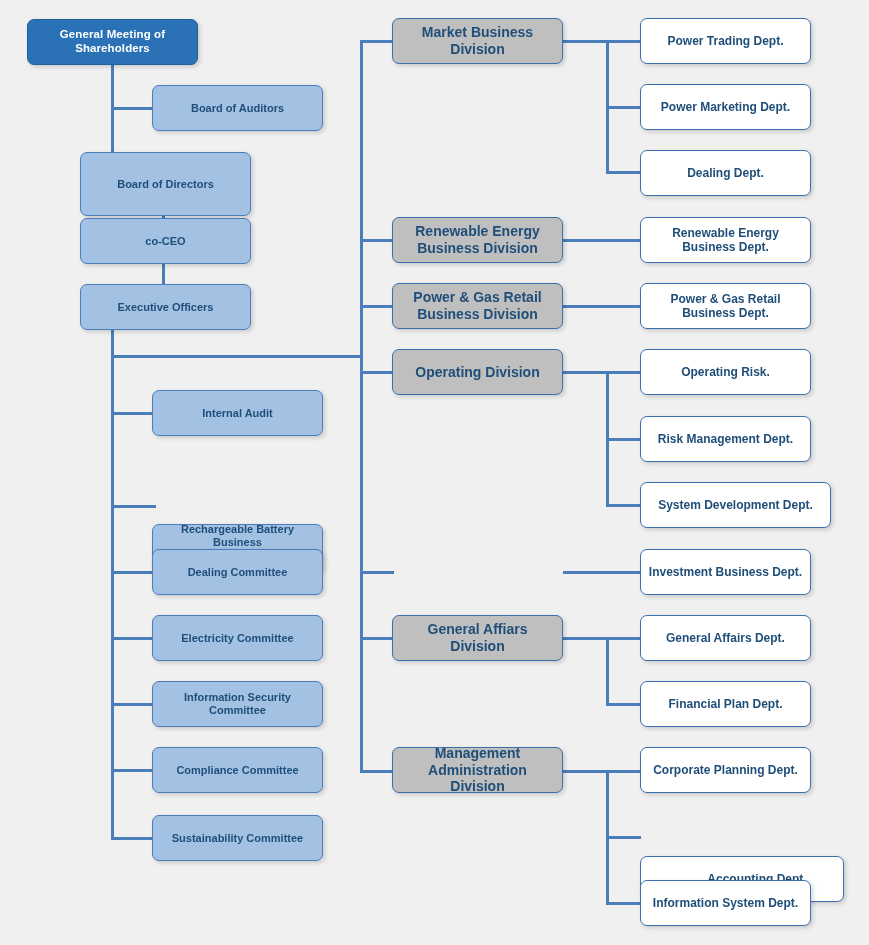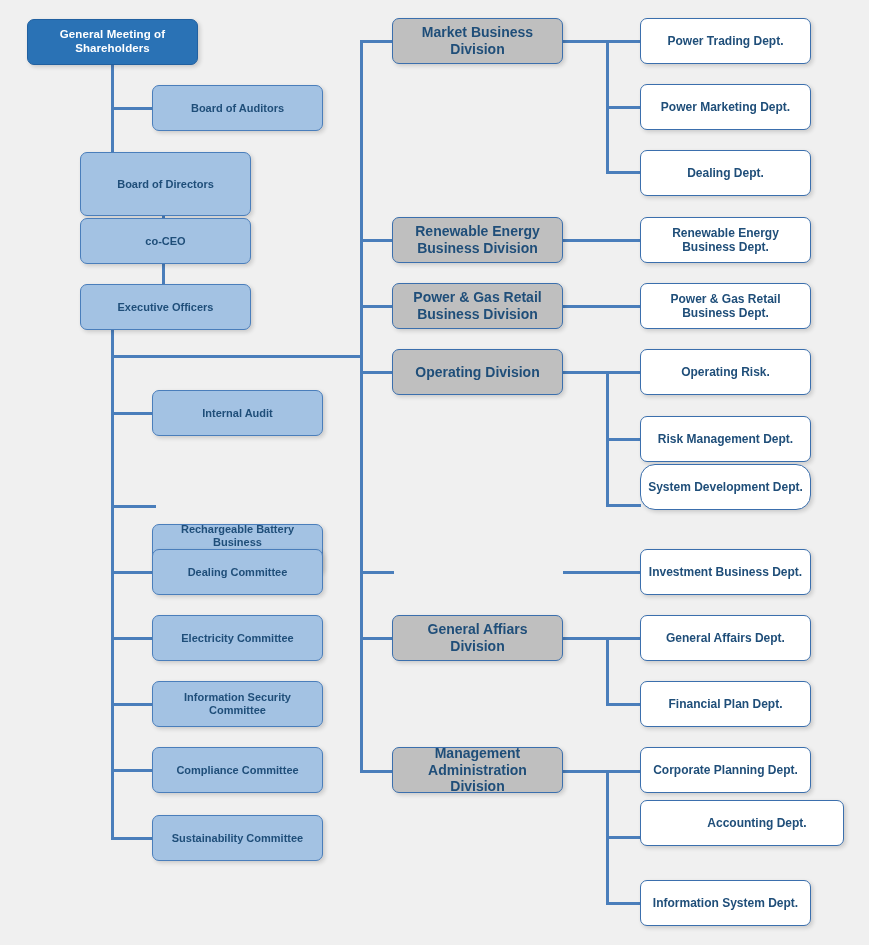--- a/index.html
+++ b/index.html
@@ -231,35 +231,35 @@
   <div class="node dept" style="left:640px; top:283px; width:171px; height:46px;">
     <span class="label">Power &amp; Gas Retail
 Business Dept.</span>
   </div>
   <div class="node dept" style="left:640px; top:349px; width:171px; height:46px;">
     <span class="label">Operating   Risk.</span>
   </div>
   <div class="node dept" style="left:640px; top:416px; width:171px; height:46px;">
     <span class="label">Risk Management  Dept.</span>
   </div>
-  <div class="node dept" style="left:640px; top:464px; width:171px; height:46px;border-radius:15px;">
+  <div class="node dept" style="left:640px; top:482px; width:191px; height:46px;">
     <span class="label">System Development    Dept.</span>
   </div>
   <div class="node dept" style="left:640px; top:549px; width:171px; height:46px;">
     <span class="label">Investment Business Dept.</span>
   </div>
   <div class="node dept" style="left:640px; top:615px; width:171px; height:46px;">
     <span class="label">General Affairs Dept.</span>
   </div>
   <div class="node dept" style="left:640px; top:681px; width:171px; height:46px;">
     <span class="label">Financial Plan Dept.</span>
   </div>
   <div class="node dept" style="left:640px; top:747px; width:171px; height:46px;">
     <span class="label">Corporate  Planning Dept.</span>
   </div>
-  <div class="node dept" style="left:640px; top:800px; width:204px; height:46px;padding-left:36px;">
+  <div class="node dept" style="left:640px; top:856px; width:204px; height:46px;padding-left:36px;">
     <span class="label">Accounting  Dept.</span>
   </div>
   <div class="node dept" style="left:640px; top:880px; width:171px; height:46px;">
     <span class="label">Information  System Dept.</span>
   </div>
 
 </div>
 
 </body></html>

